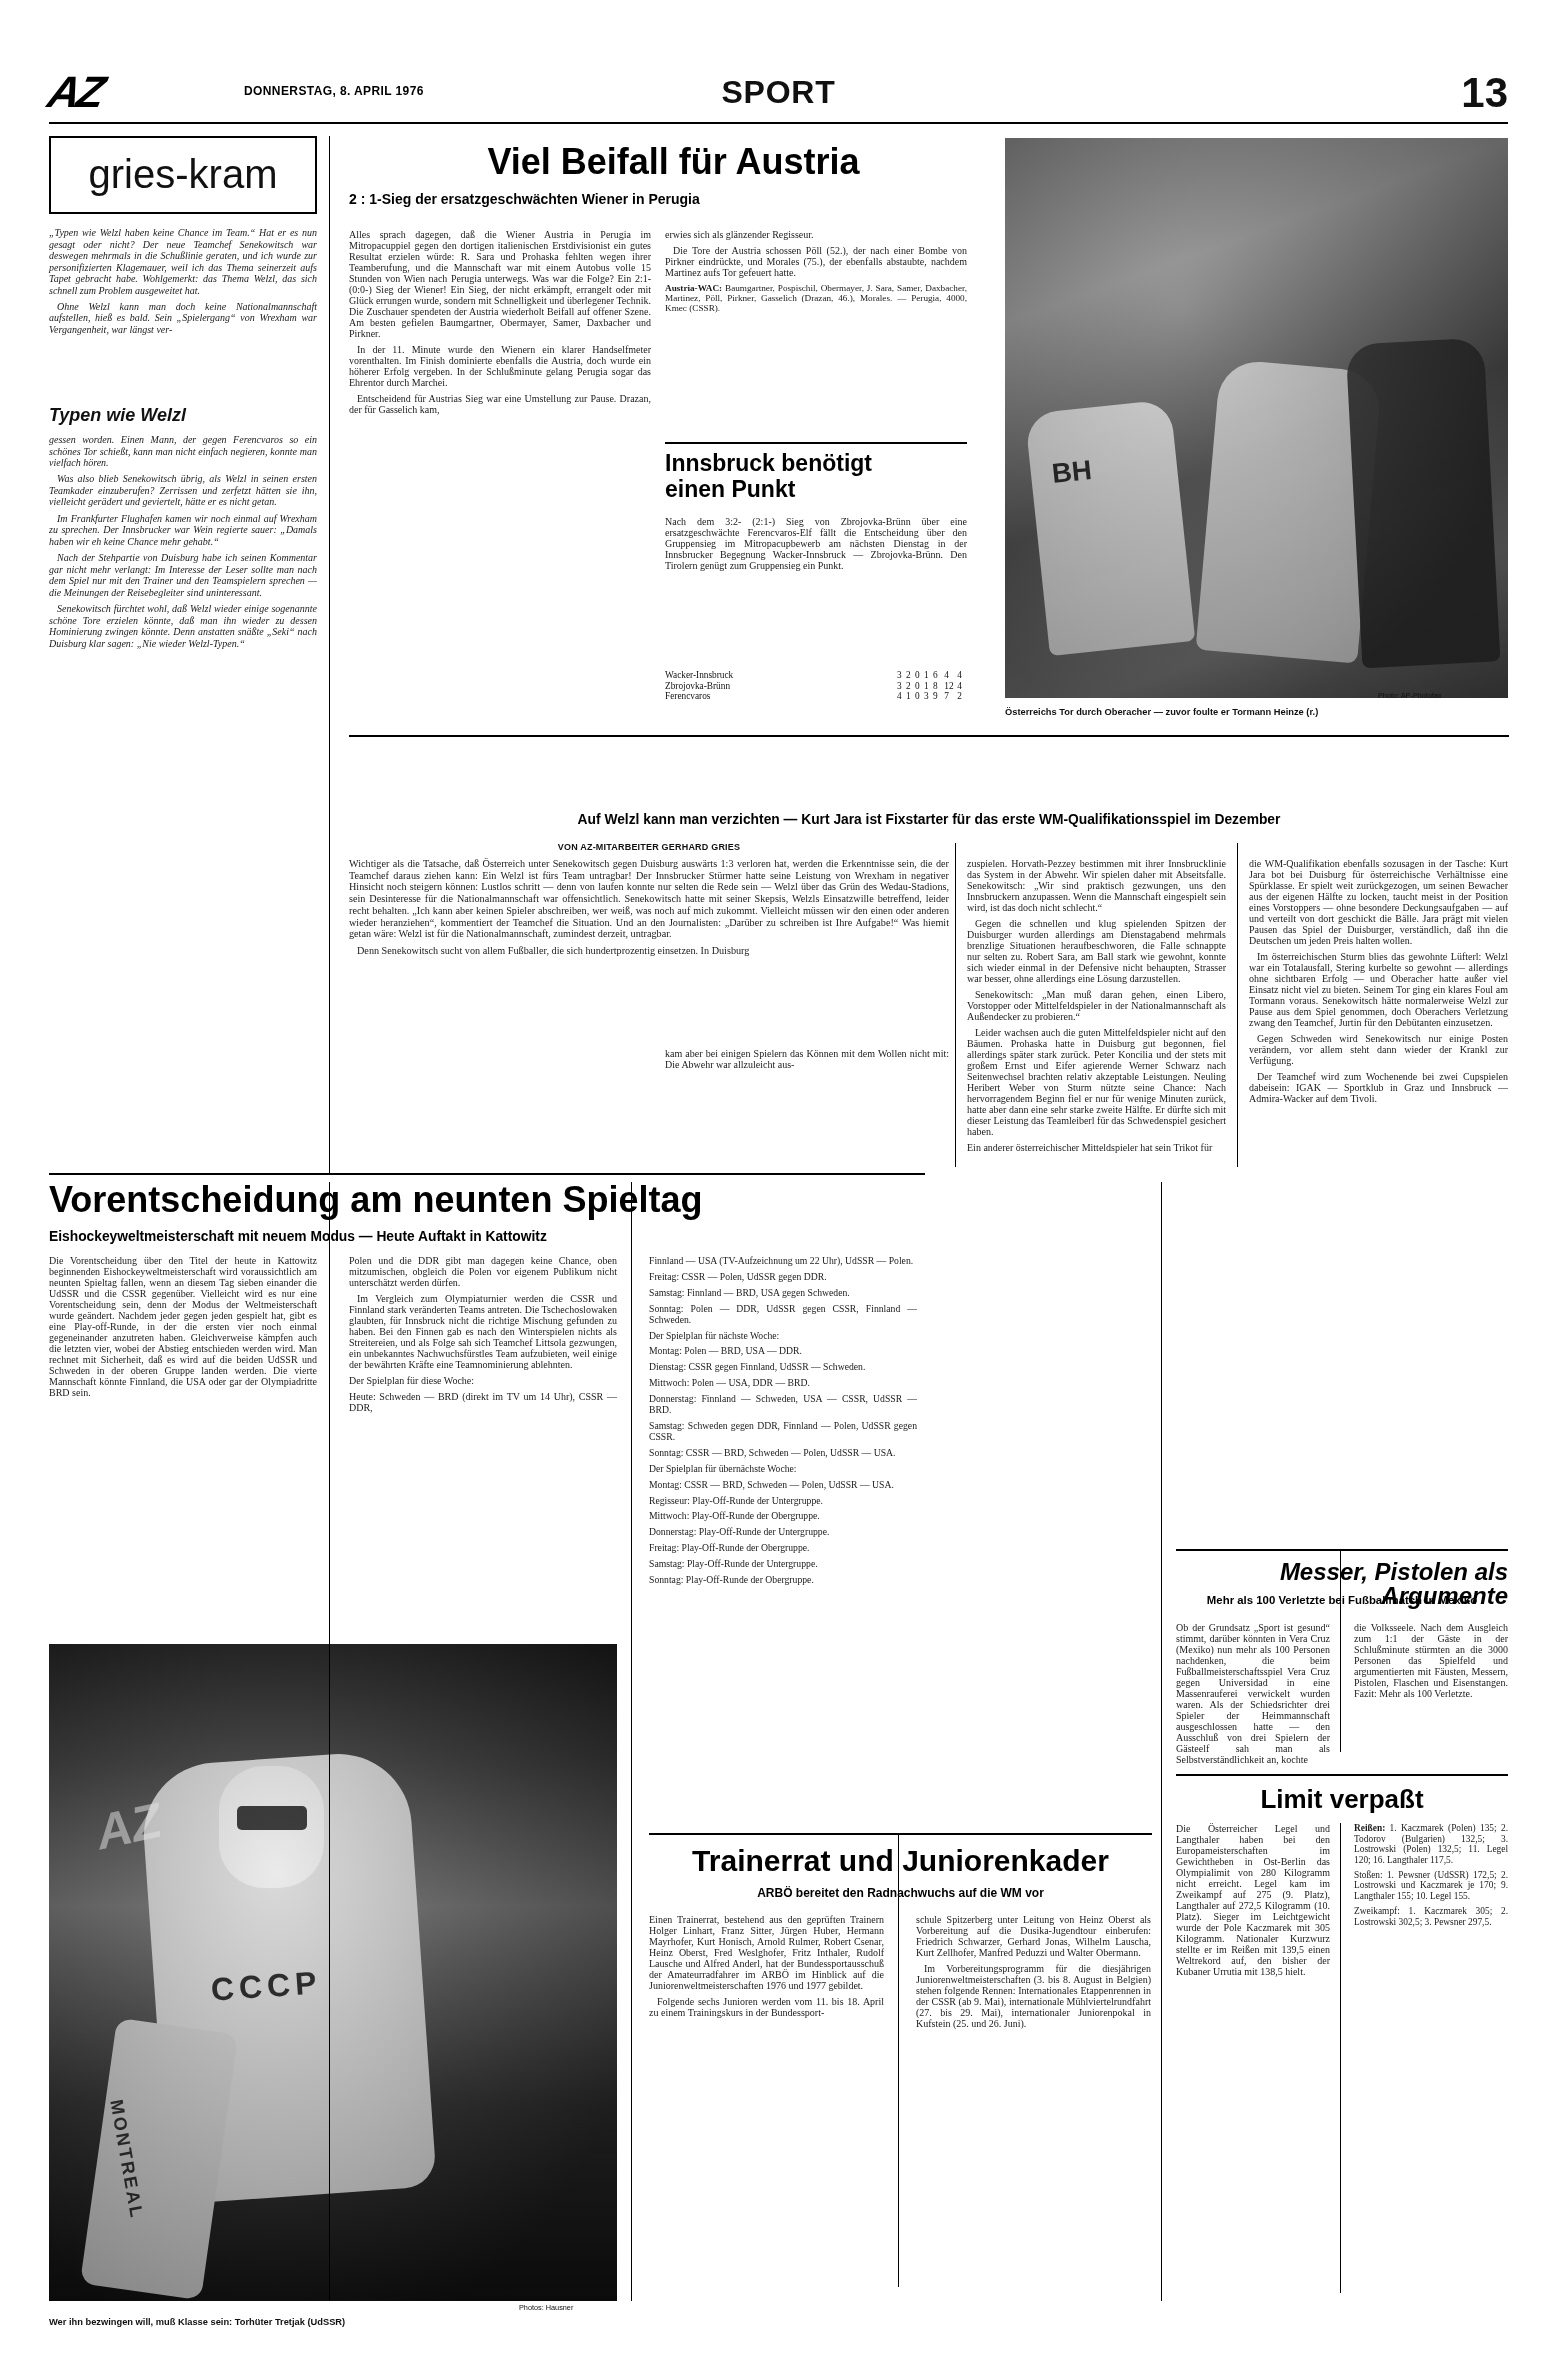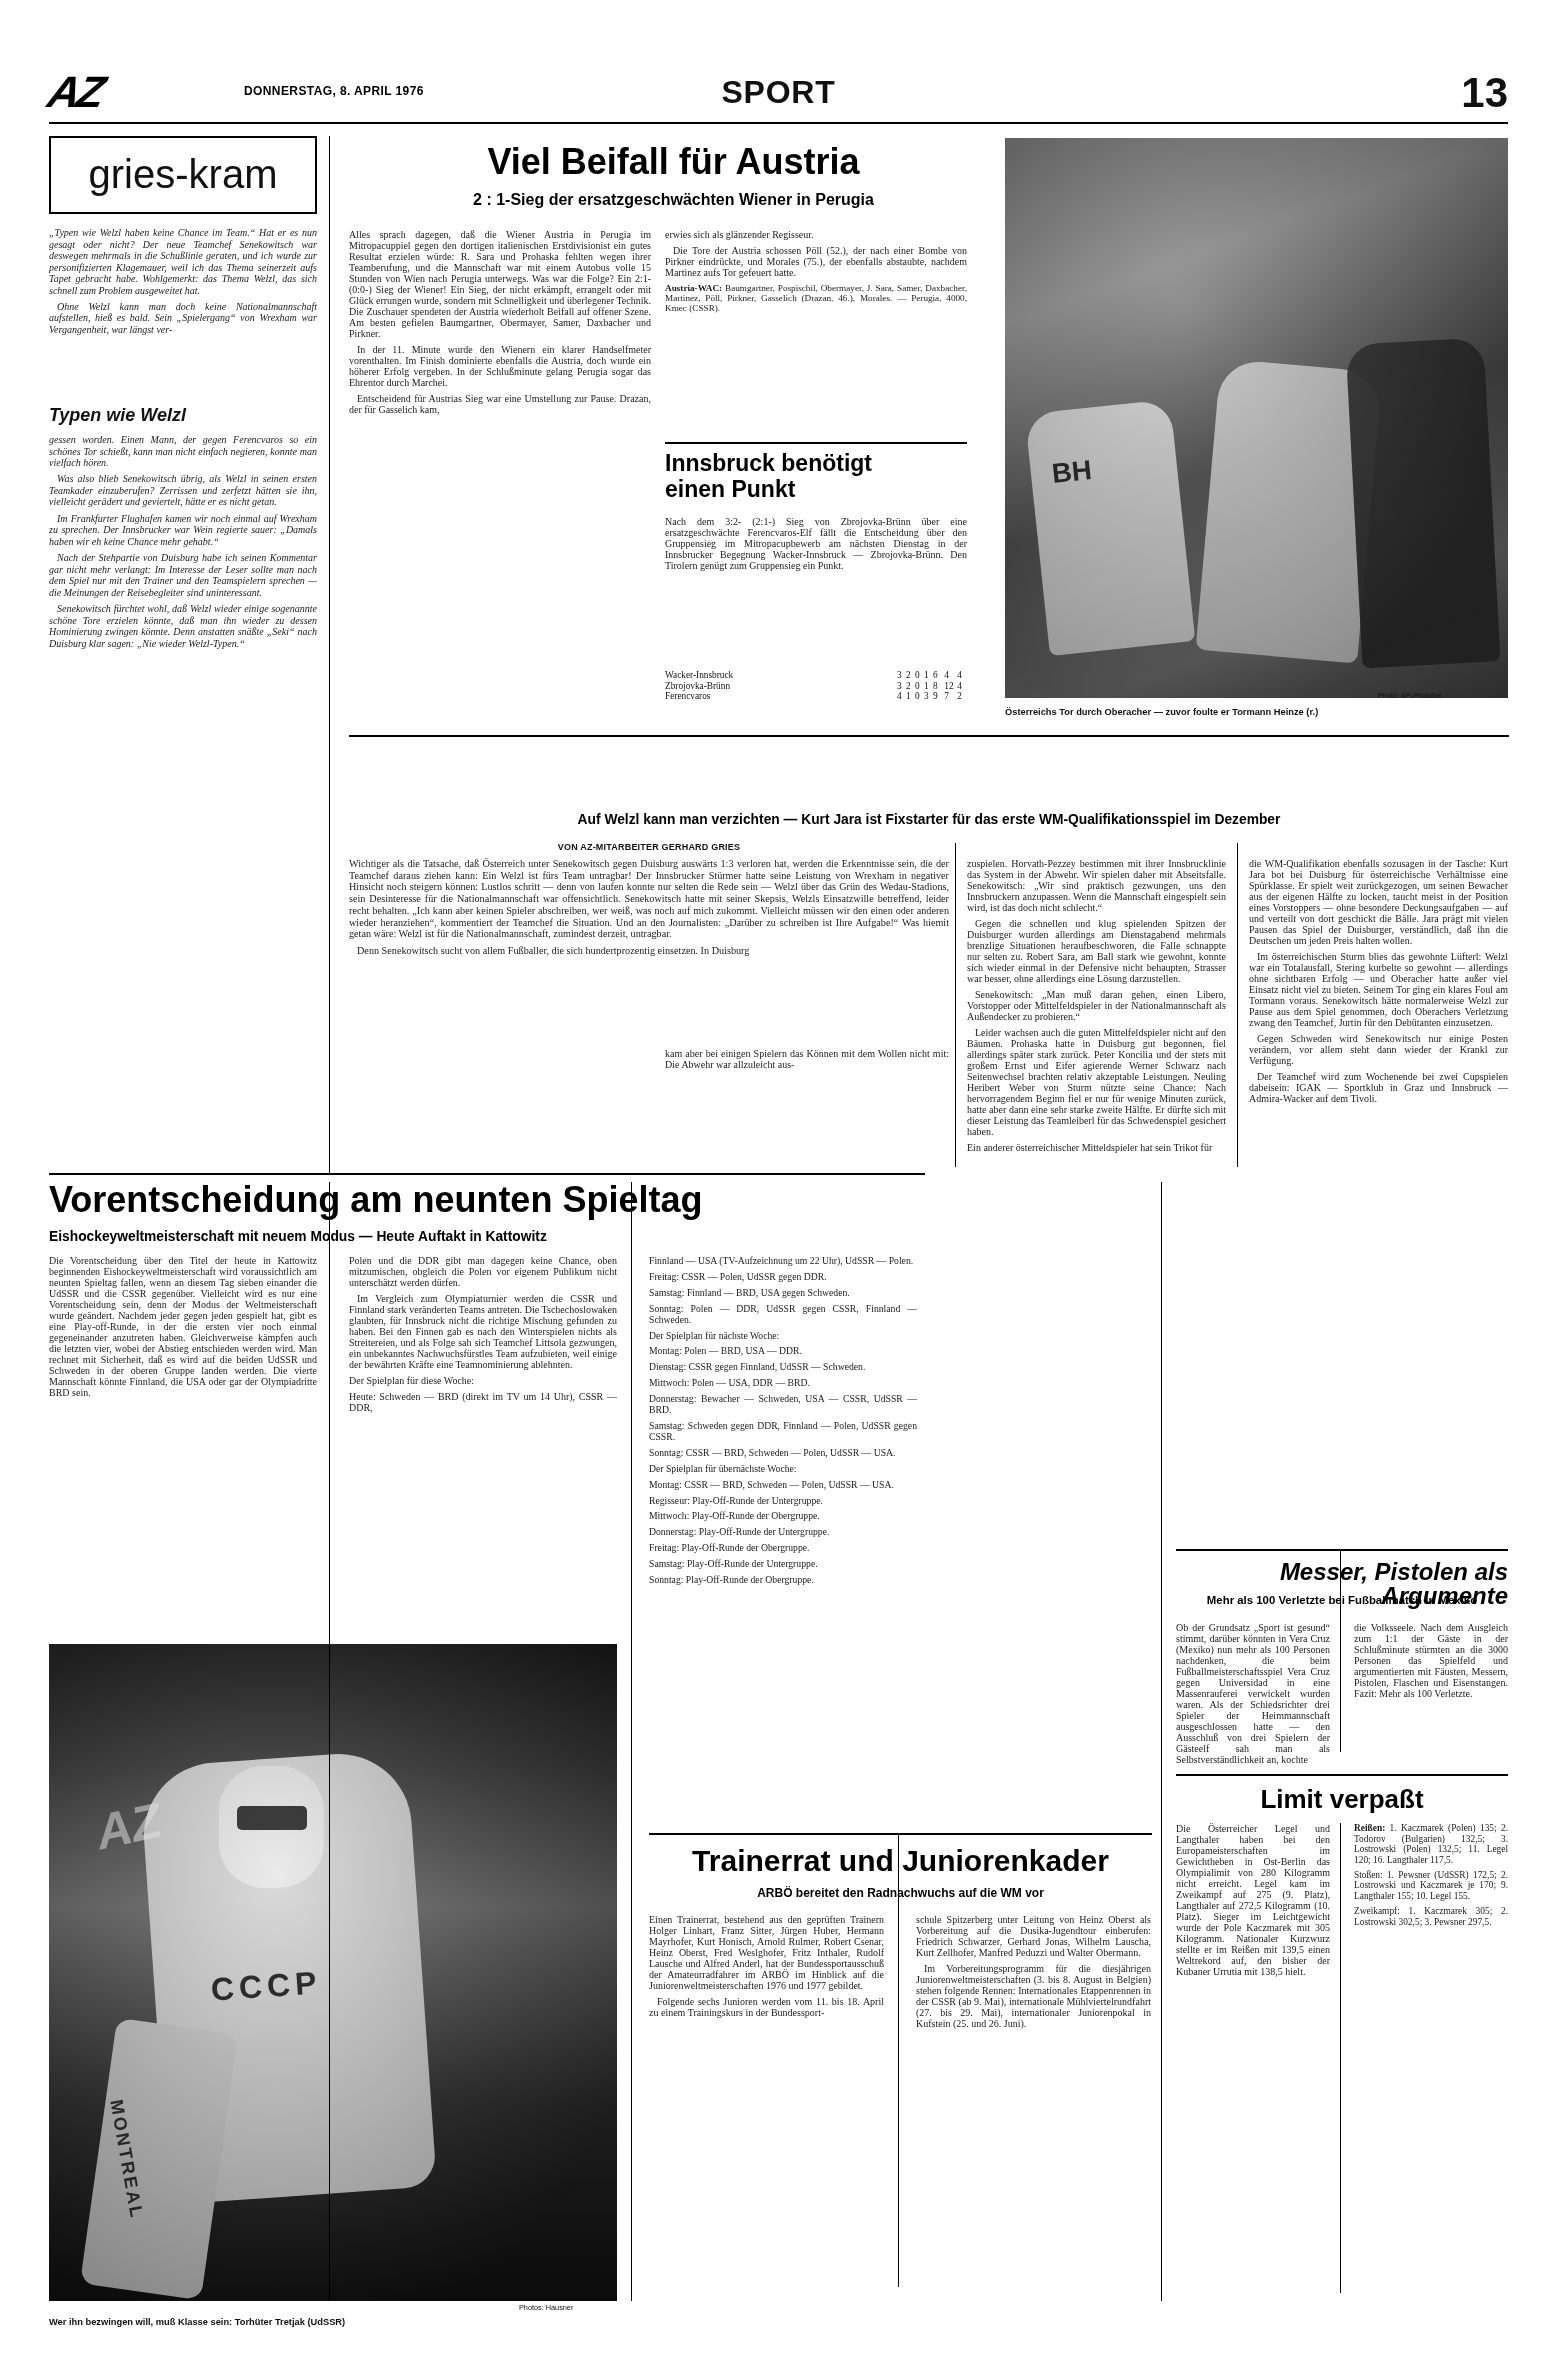--- a/index.html
+++ b/index.html
@@ -205,21 +205,21 @@
     <p class="noind">gessen worden. Einen Mann, der gegen Ferencvaros so ein schönes Tor schießt, kann man nicht einfach negieren, konnte man vielfach hören.</p>
     <p>Was also blieb Senekowitsch übrig, als Welzl in seinen ersten Teamkader einzuberufen? Zerrissen und zerfetzt hätten sie ihn, vielleicht gerädert und geviertelt, hätte er es nicht getan.</p>
     <p>Im Frankfurter Flughafen kamen wir noch einmal auf Wrexham zu sprechen. Der Innsbrucker war Wein regierte sauer: „Damals haben wir eh keine Chance mehr gehabt.“</p>
     <p>Nach der Stehpartie von Duisburg habe ich seinen Kommentar gar nicht mehr verlangt: Im Interesse der Leser sollte man nach dem Spiel nur mit den Trainer und den Teamspielern sprechen — die Meinungen der Reisebegleiter sind uninteressant.</p>
     <p>Senekowitsch fürchtet wohl, daß Welzl wieder einige sogenannte schöne Tore erzielen könnte, daß man ihn wieder zu dessen Hominierung zwingen könnte. Denn anstatten snäßte „Seki“ nach Duisburg klar sagen: „Nie wieder Welzl-Typen.“</p>
   </div>
 
   <div class="vline" style="left:329px; top:136px; height:1038px;"></div>
 
   <div class="headline" style="left:349px; top:144px; width:649px; font-size:36px; text-align:center;">Viel Beifall für Austria</div>
-  <div class="subhead" style="left:349px; top:191px; width:649px; font-size:16px; text-align:center;">2 : 1-Sieg der ersatzgeschwächten Wiener in Perugia</div>
+  <div class="subhead" style="left:349px; top:191px; width:649px; font-size:14px; ">2 : 1-Sieg der ersatzgeschwächten Wiener in Perugia</div>
 
   <div class="col" style="left:349px; top:229px; width:302px;">
     <p class="noind">Alles sprach dagegen, daß die Wiener Austria in Perugia im Mitropacuppiel gegen den dortigen italienischen Erstdivisionist ein gutes Resultat erzielen würde: R. Sara und Prohaska fehlten wegen ihrer Teamberufung, und die Mannschaft war mit einem Autobus volle 15 Stunden von Wien nach Perugia unterwegs. Was war die Folge? Ein 2:1- (0:0-) Sieg der Wiener! Ein Sieg, der nicht erkämpft, errangelt oder mit Glück errungen wurde, sondern mit Schnelligkeit und überlegener Technik. Die Zuschauer spendeten der Austria wiederholt Beifall auf offener Szene. Am besten gefielen Baumgartner, Obermayer, Samer, Daxbacher und Pirkner.</p>
     <p>In der 11. Minute wurde den Wienern ein klarer Handselfmeter vorenthalten. Im Finish dominierte ebenfalls die Austria, doch wurde ein höherer Erfolg vergeben. In der Schlußminute gelang Perugia sogar das Ehrentor durch Marchei.</p>
     <p>Entscheidend für Austrias Sieg war eine Umstellung zur Pause. Drazan, der für Gasselich kam,</p>
   </div>
 
   <div class="col" style="left:665px; top:229px; width:302px;">
     <p class="noind">erwies sich als glänzender Regisseur.</p>
     <p>Die Tore der Austria schossen Pöll (52.), der nach einer Bombe von Pirkner eindrückte, und Morales (75.), der ebenfalls abstaubte, nachdem Martinez aufs Tor gefeuert hatte.</p>
@@ -324,21 +324,21 @@
   </div>
   <div class="col" style="left:649px; top:1255px; width:268px; font-size:9.7px; line-height:11px;">
     <p class="noind">Finnland — USA (TV-Aufzeichnung um 22 Uhr), UdSSR — Polen.</p>
     <p class="noind">Freitag: CSSR — Polen, UdSSR gegen DDR.</p>
     <p class="noind">Samstag: Finnland — BRD, USA gegen Schweden.</p>
     <p class="noind">Sonntag: Polen — DDR, UdSSR gegen CSSR, Finnland — Schweden.</p>
     <p class="noind">Der Spielplan für nächste Woche:</p>
     <p class="noind">Montag: Polen — BRD, USA — DDR.</p>
     <p class="noind">Dienstag: CSSR gegen Finnland, UdSSR — Schweden.</p>
     <p class="noind">Mittwoch: Polen — USA, DDR — BRD.</p>
-    <p class="noind">Donnerstag: Bewacher — Schweden, USA — CSSR, UdSSR — BRD.</p>
+    <p class="noind">Donnerstag: Finnland — Schweden, USA — CSSR, UdSSR — BRD.</p>
     <p class="noind">Samstag: Schweden gegen DDR, Finnland — Polen, UdSSR gegen CSSR.</p>
     <p class="noind">Sonntag: CSSR — BRD, Schweden — Polen, UdSSR — USA.</p>
     <p class="noind">Der Spielplan für übernächste Woche:</p>
     <p class="noind">Montag: CSSR — BRD, Schweden — Polen, UdSSR — USA.</p>
     <p class="noind">Regisseur: Play-Off-Runde der Untergruppe.</p>
     <p class="noind">Mittwoch: Play-Off-Runde der Obergruppe.</p>
     <p class="noind">Donnerstag: Play-Off-Runde der Untergruppe.</p>
     <p class="noind">Freitag: Play-Off-Runde der Obergruppe.</p>
     <p class="noind">Samstag: Play-Off-Runde der Untergruppe.</p>
     <p class="noind">Sonntag: Play-Off-Runde der Obergruppe.</p>

